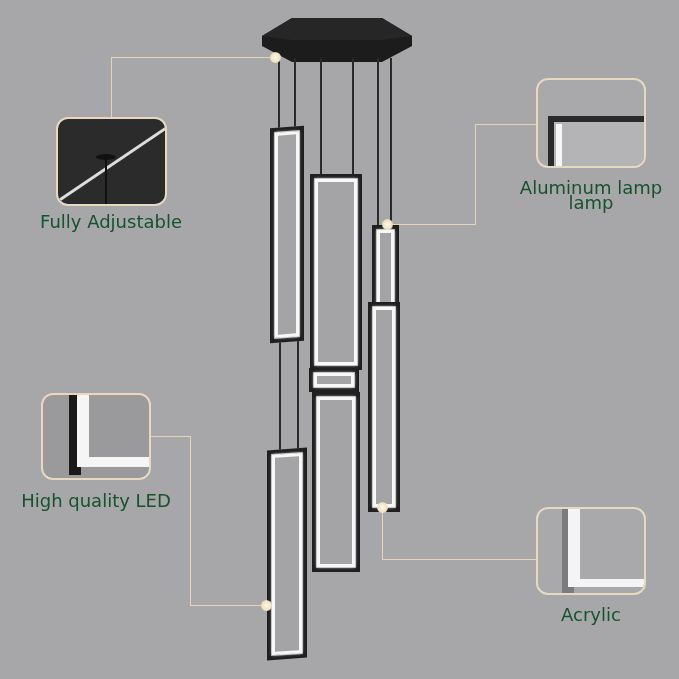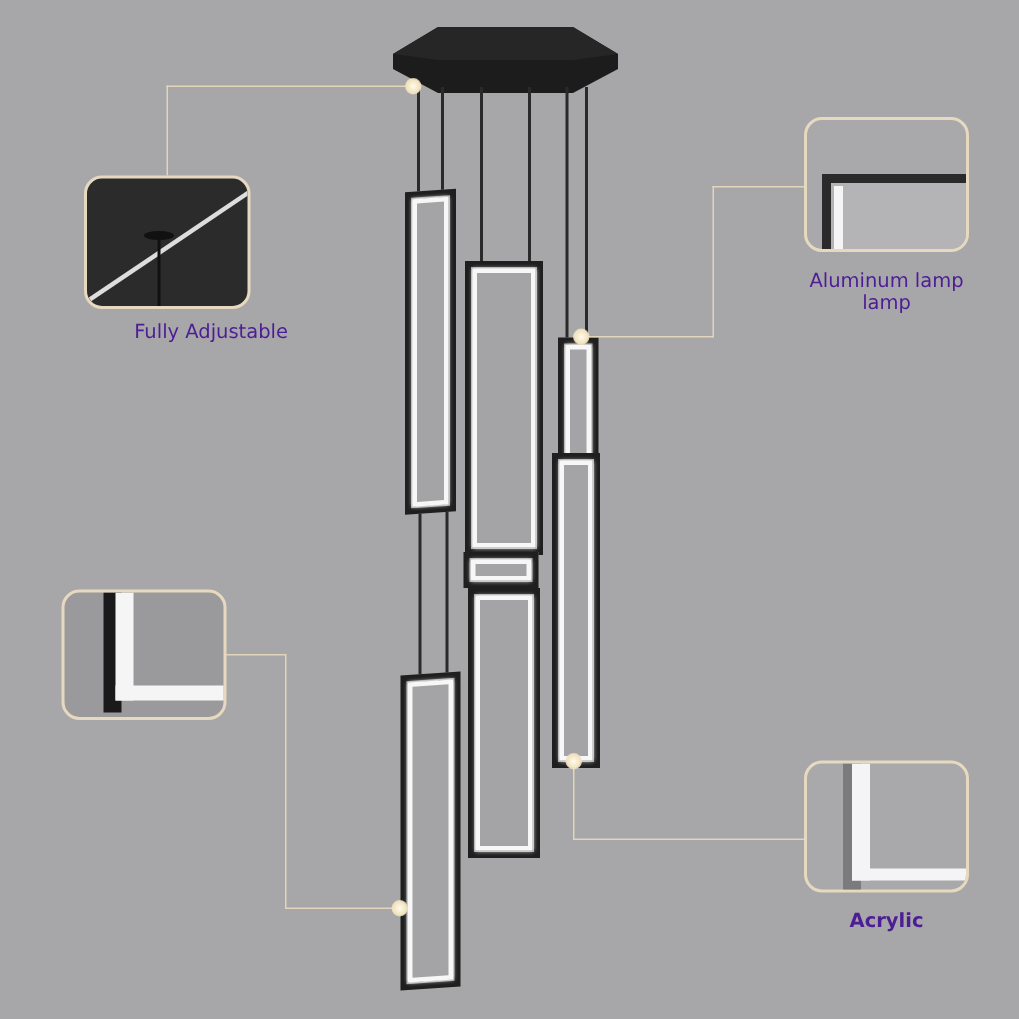--- a/index.html
+++ b/index.html
@@ -1,19 +1,19 @@
 <!DOCTYPE html>
 <html><head>
 <meta charset="utf-8">
 <style>
   html,body{margin:0;padding:0;}
   body{width:679px;height:679px;background:#a7a7a9;position:relative;overflow:hidden;font-family:"DejaVu Sans","Liberation Sans",sans-serif;}
   .abs{position:absolute;}
   .inset{position:absolute;border:2px solid #e6d9bf;border-radius:12px;overflow:hidden;box-sizing:border-box;}
-  .label{position:absolute;text-align:center;color:#4c1d95;font-size:13px;line-height:15px;}
+  .label{position:absolute;text-align:center;color:#14532d;font-size:18px;line-height:15px;}
   .leader{position:absolute;background:#e2d5ba;}
   .dot{position:absolute;width:11px;height:11px;border-radius:50%;background:radial-gradient(circle,#fffbea 0%,#f2e3c1 55%,rgba(240,225,190,0.4) 100%);}
   .wire{position:absolute;width:2px;background:#2a2a2a;}
   .panel{position:absolute;box-sizing:border-box;border:4px solid #1f1f1f;background:#a4a4a6;}
   .panel .glow{position:absolute;inset:1px;border:3px solid #f7f7f7;box-shadow:0 0 3px #fff;}
 </style>
 </head>
 <body>
 
 <svg class="abs" style="left:262px;top:16px;" width="150" height="46" viewBox="0 0 150 46">
@@ -68,41 +68,42 @@
 
 <div class="leader" style="left:382px;top:505px;width:1px;height:55px;"></div>
 <div class="leader" style="left:382px;top:559px;width:155px;height:1px;"></div>
 <div class="dot" style="left:377px;top:502px;"></div>
 
 <div class="inset" style="left:56px;top:117px;width:111px;height:89px;background:#2b2b2b;">
   <div class="abs" style="left:-10px;top:40px;width:140px;height:3px;background:#ddd;transform:rotate(-34deg);"></div>
   <div class="abs" style="left:38px;top:35px;width:20px;height:6px;border-radius:50%;background:#111;"></div>
   <div class="abs" style="left:47px;top:40px;width:2px;height:48px;background:#111;"></div>
 </div>
-<div class="label" style="left:30px;top:214px;width:162px;text-align:right;">
+<div class="label" style="left:30px;top:214px;width:162px;">
   <div>Fully Adjustable</div>
 </div>
 
 <div class="inset" style="left:536px;top:78px;width:110px;height:90px;background:#a9a9ab;">
   <div class="abs" style="left:10px;top:36px;width:90px;height:60px;border:6px solid #2a2a2a;background:#b4b4b6;"></div>
   <div class="abs" style="left:18px;top:44px;width:6px;height:50px;background:#f5f5f5;"></div>
 </div>
 <div class="label" style="left:515px;top:180px;width:152px;">
   <div>Aluminum lamp</div>
   <div>lamp</div>
 </div>
 
 <div class="inset" style="left:41px;top:393px;width:110px;height:87px;background:#9a9a9c;">
   <div class="abs" style="left:26px;top:0;width:12px;height:80px;background:#1a1a1a;"></div>
   <div class="abs" style="left:34px;top:0;width:12px;height:72px;background:#f5f5f5;"></div>
   <div class="abs" style="left:34px;top:62px;width:80px;height:10px;background:#f5f5f5;"></div>
 </div>
 <div class="label" style="left:10px;top:493px;width:172px;">
+  <div>High quality LED</div>
 </div>
 
 <div class="inset" style="left:536px;top:507px;width:110px;height:88px;background:#a9a9ab;">
   <div class="abs" style="left:24px;top:0;width:12px;height:88px;background:#7b7b7d;"></div>
   <div class="abs" style="left:30px;top:0;width:12px;height:78px;background:#f4f4f6;"></div>
   <div class="abs" style="left:30px;top:70px;width:80px;height:8px;background:#f4f4f6;"></div>
 </div>
-<div class="label" style="left:536px;top:607px;width:110px;font-weight:bold;">
+<div class="label" style="left:536px;top:607px;width:110px;">
   <div>Acrylic</div>
 </div>
 
 </body></html>

